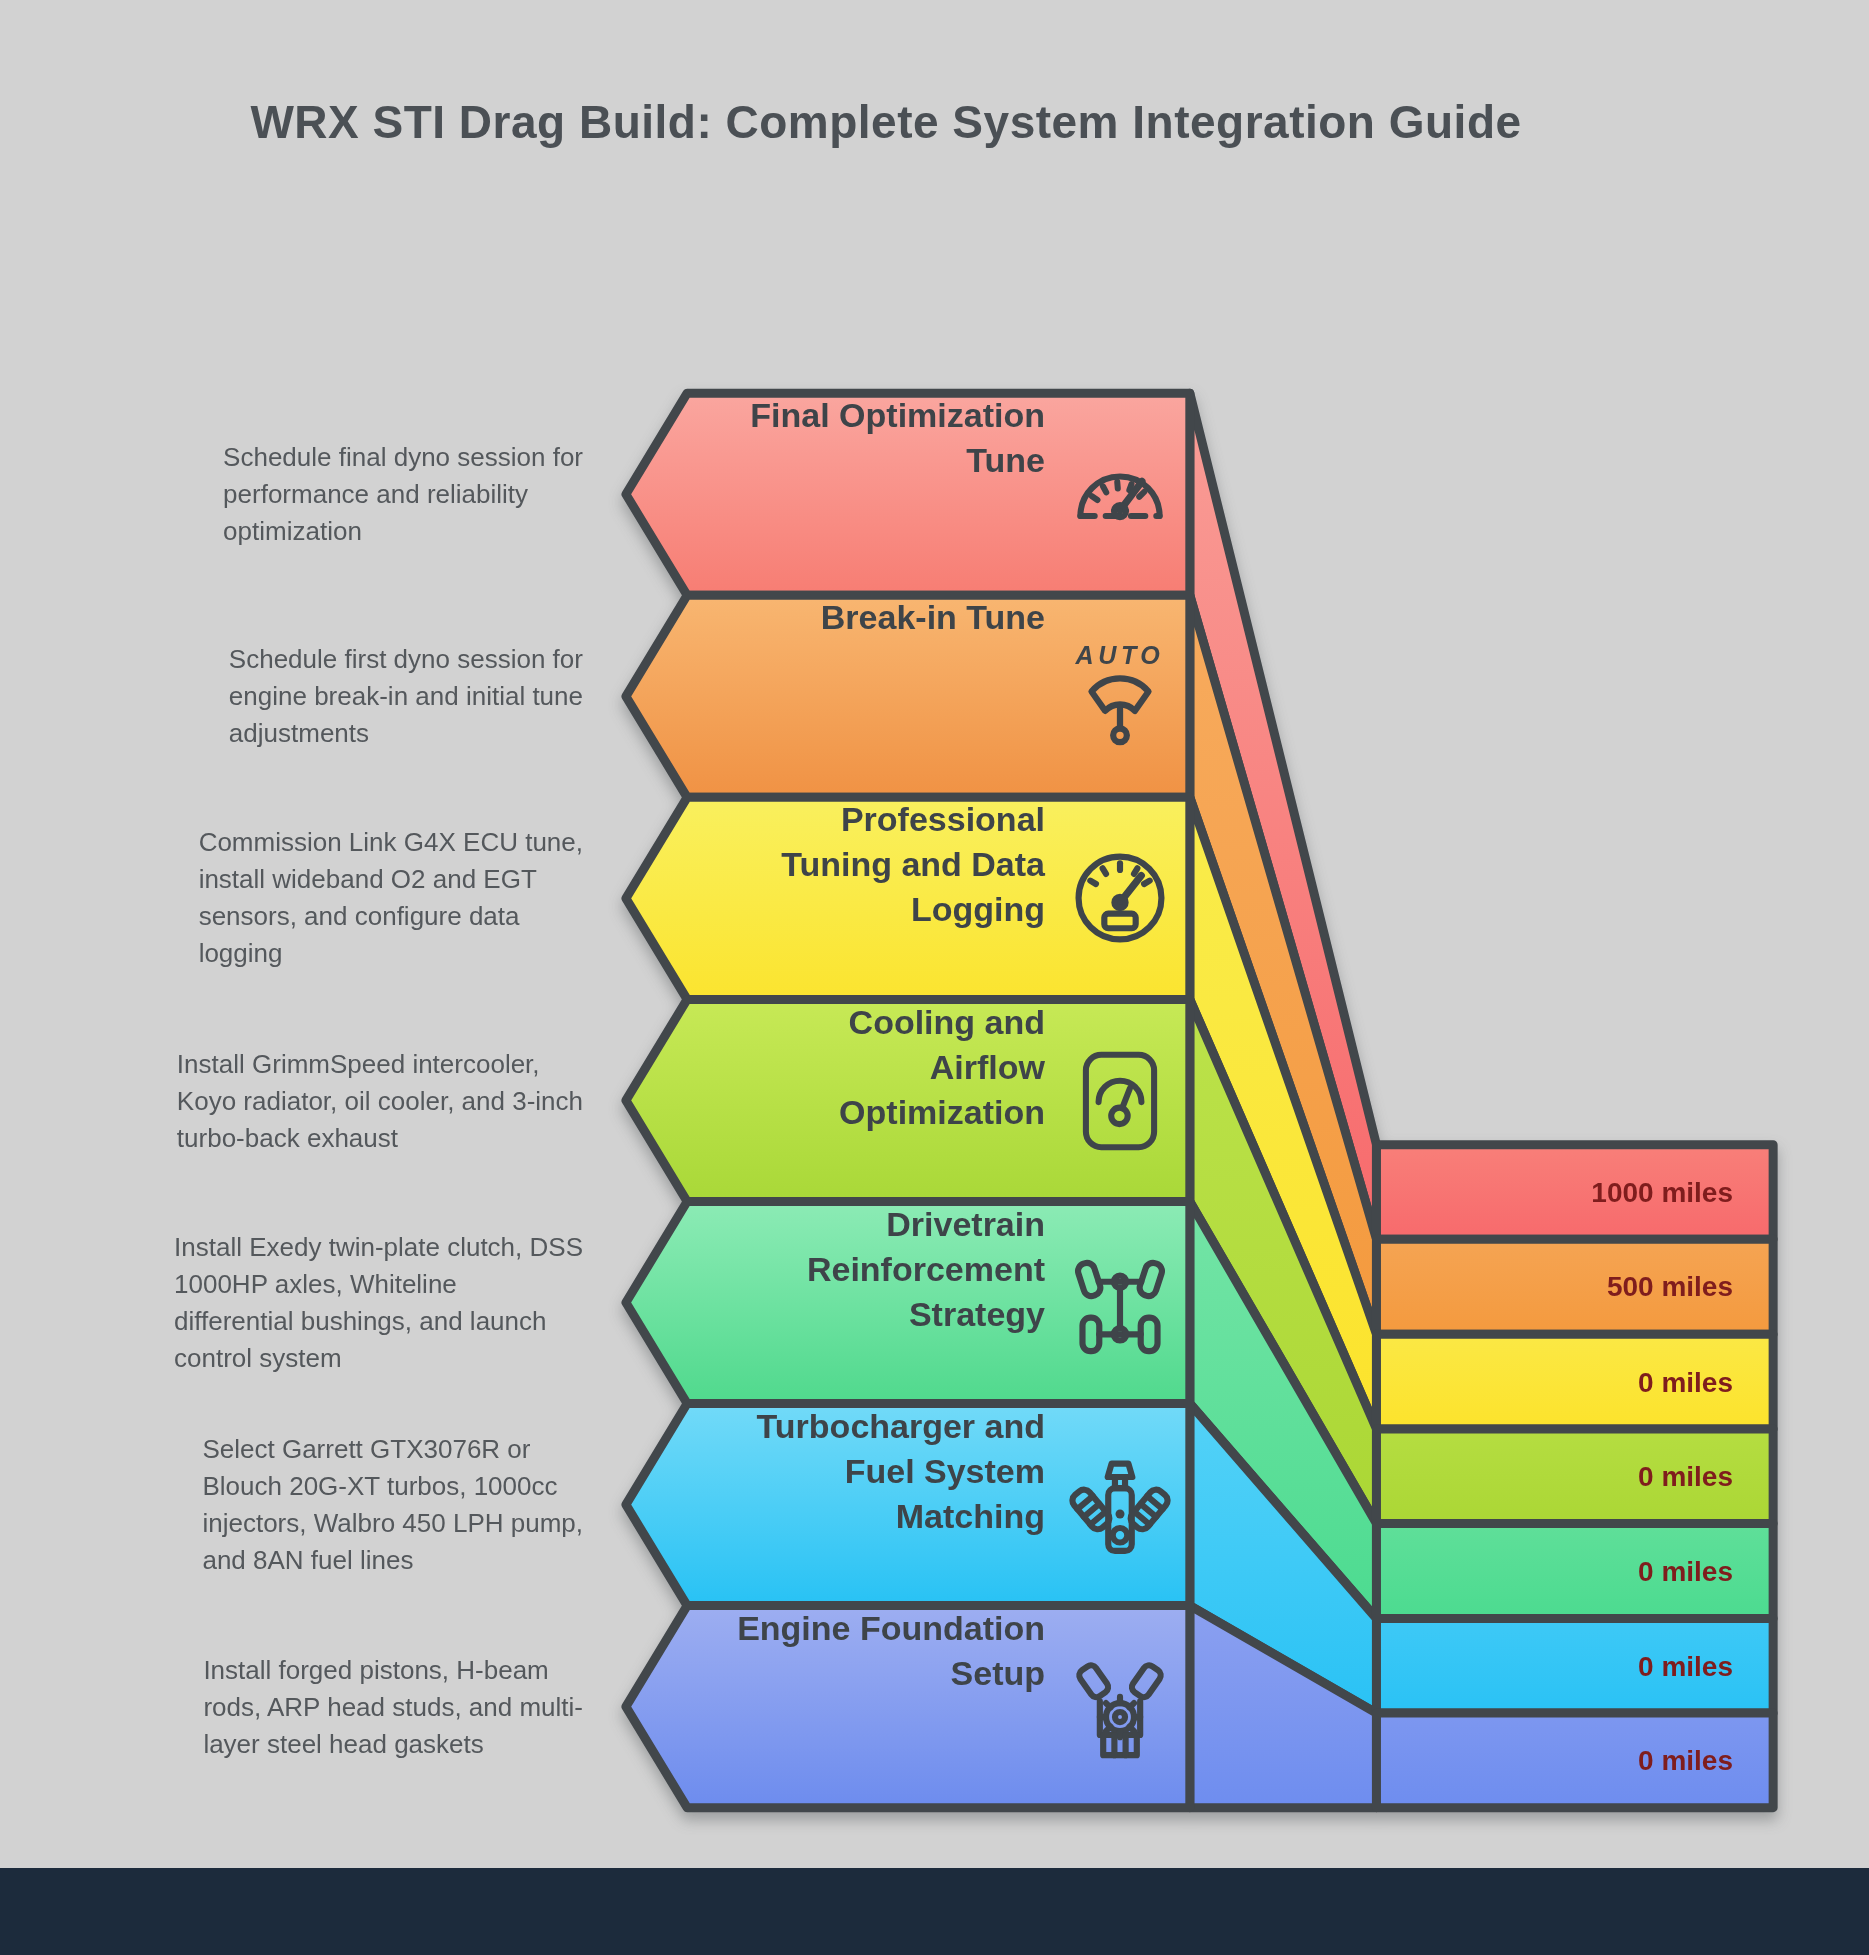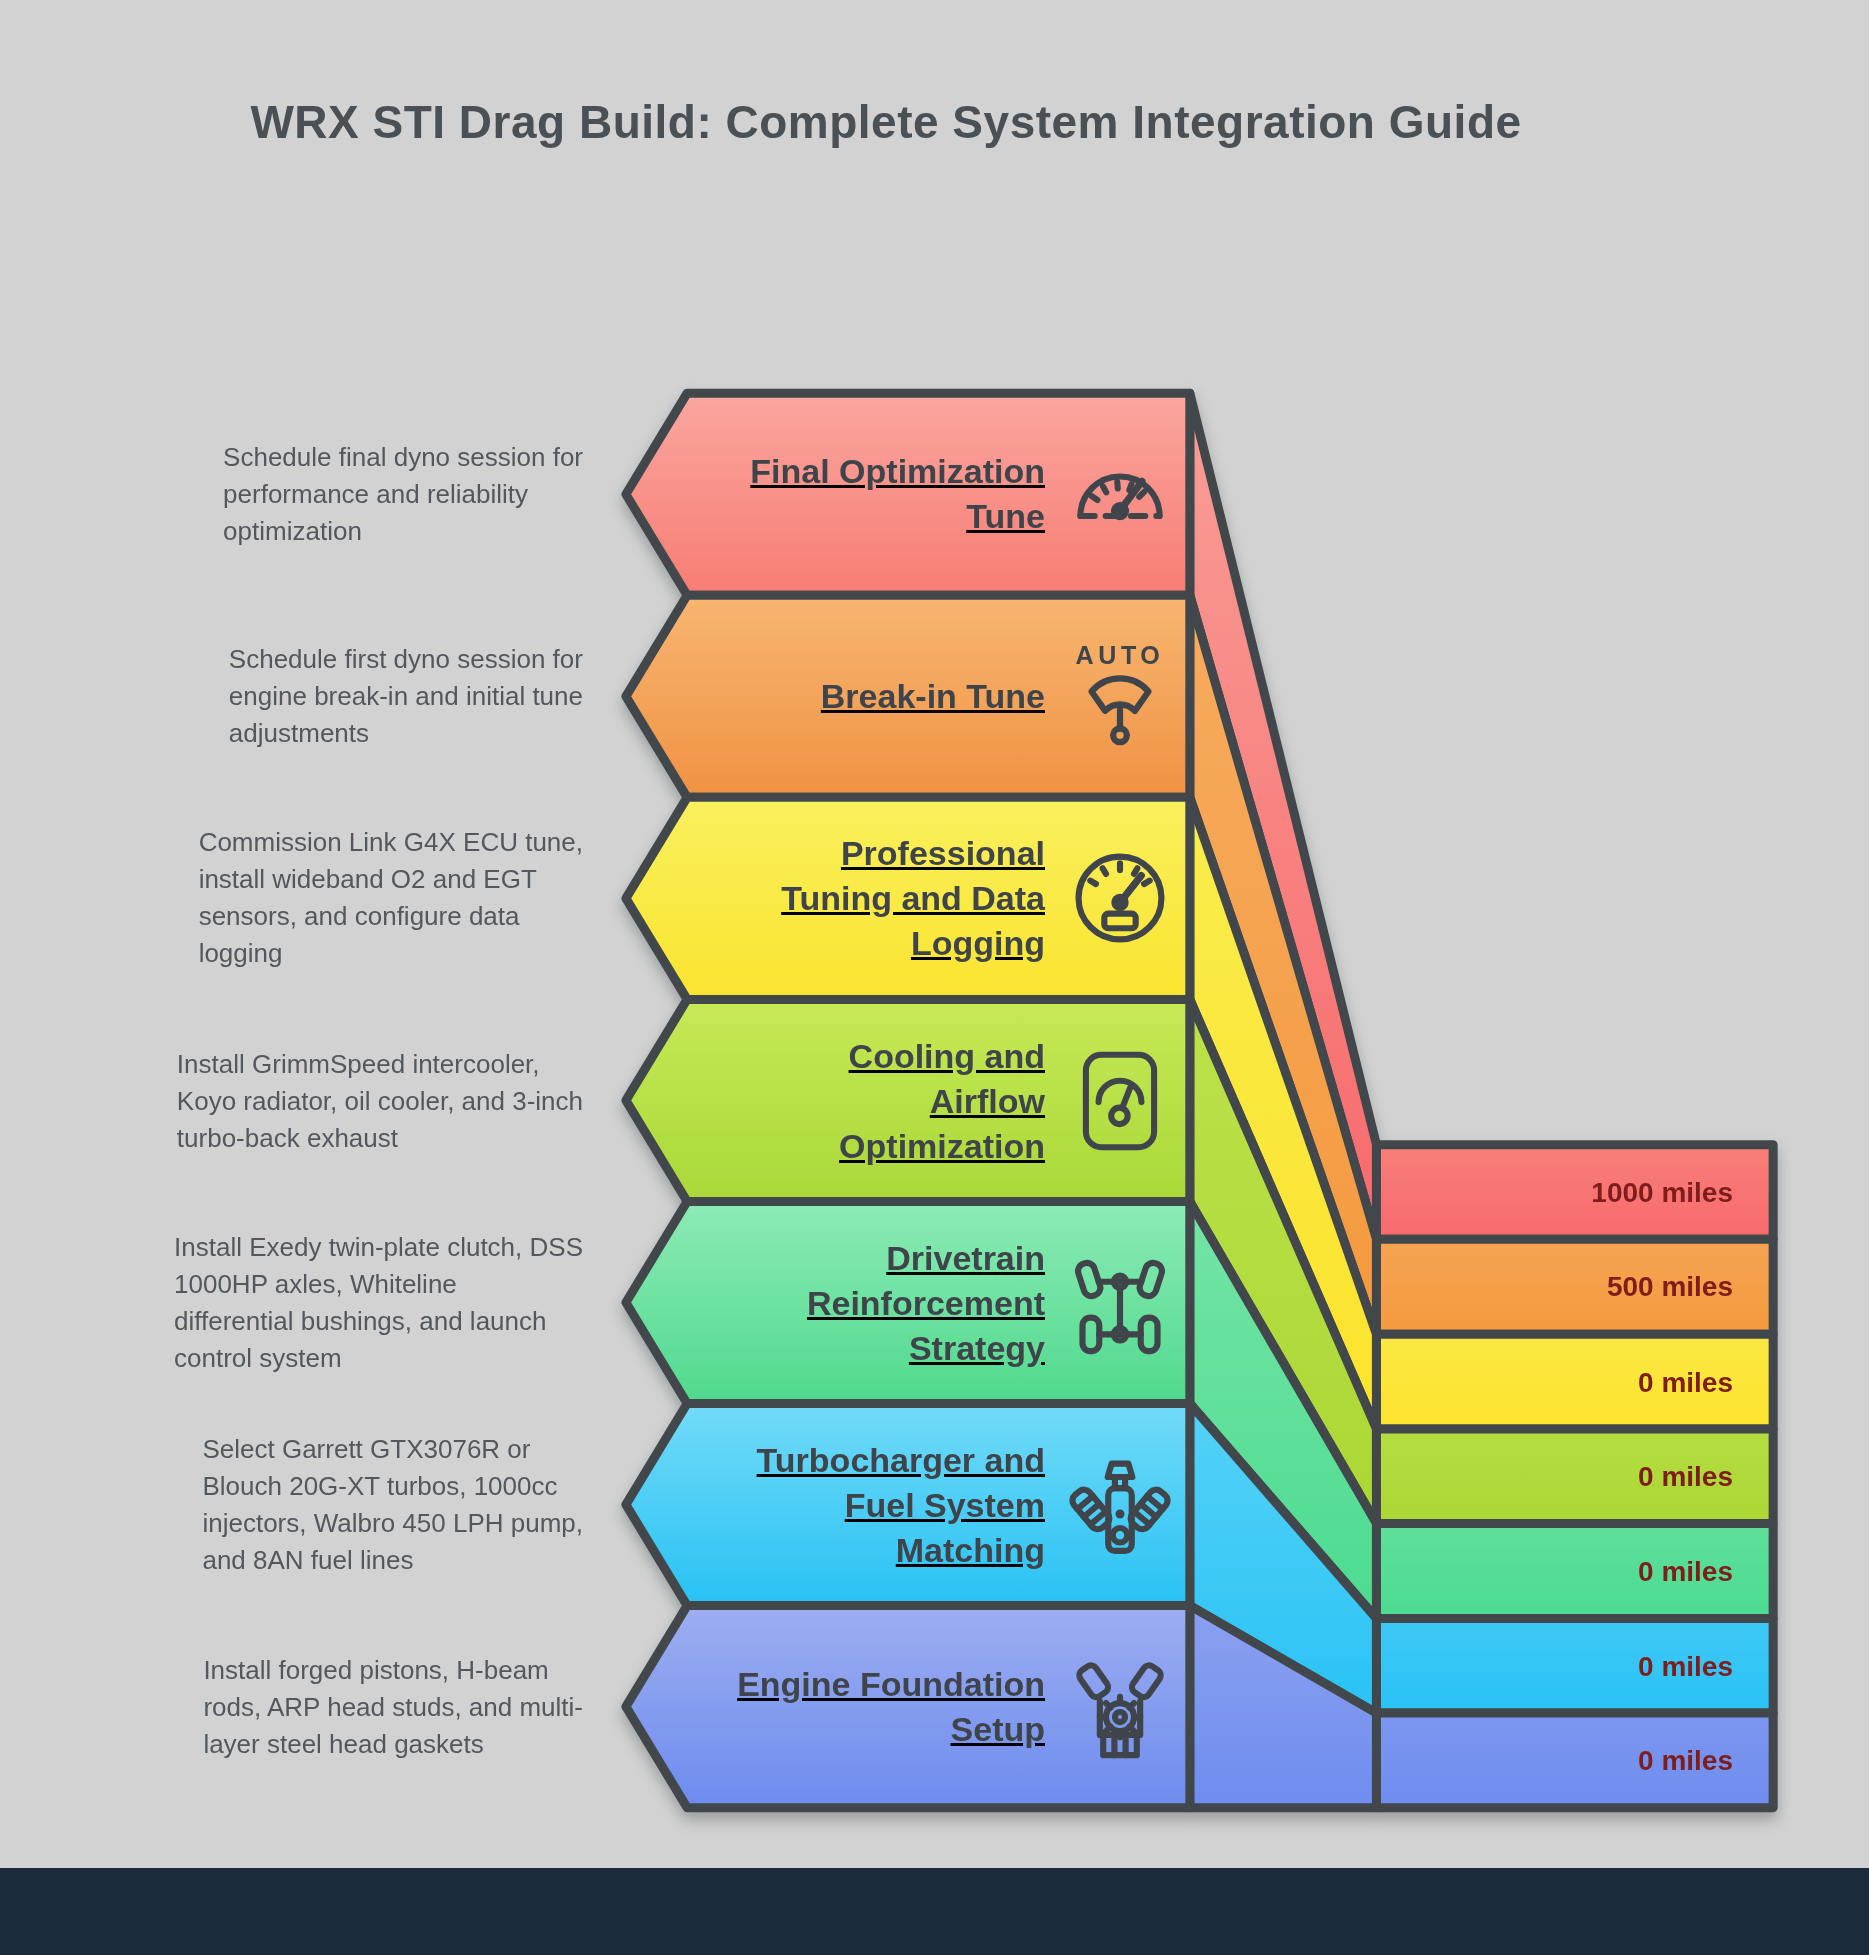--- a/index.html
+++ b/index.html
@@ -19,29 +19,29 @@
   .step-desc-wrap{
     left:85px;width:498px;height:202px;
     display:flex;align-items:center;justify-content:flex-end;
   }
   .step-desc{
     font-size:26px;line-height:37px;color:#54585c;
     white-space:pre-line;
   }
   .step-label-wrap{
     left:687px;width:358px;height:202px;
-    display:flex;align-items:center;justify-content:flex-end;text-decoration:underline;
+    display:flex;align-items:flex-start;justify-content:flex-end;
   }
   .step-label{
     font-size:34px;line-height:45px;font-weight:bold;color:#3e4449;
     text-align:right;white-space:pre-line;
   }
   .step-icon-wrap{
     left:1060px;width:119px;height:202px;
-    display:flex;align-items:center;justify-content:center;
+    display:flex;align-items:center;justify-content:center;font-style:italic;
   }
   .step-icon-wrap svg{stroke:#3f454a;fill:none;stroke-width:11;
     stroke-linecap:round;stroke-linejoin:round;}
   .milestone-wrap{
     left:1376px;width:397px;height:95px;
     display:flex;align-items:center;justify-content:flex-end;
     box-sizing:border-box;padding-right:40px;
   }
   .milestone{
     font-size:28px;font-weight:bold;color:#7f1d1d;

